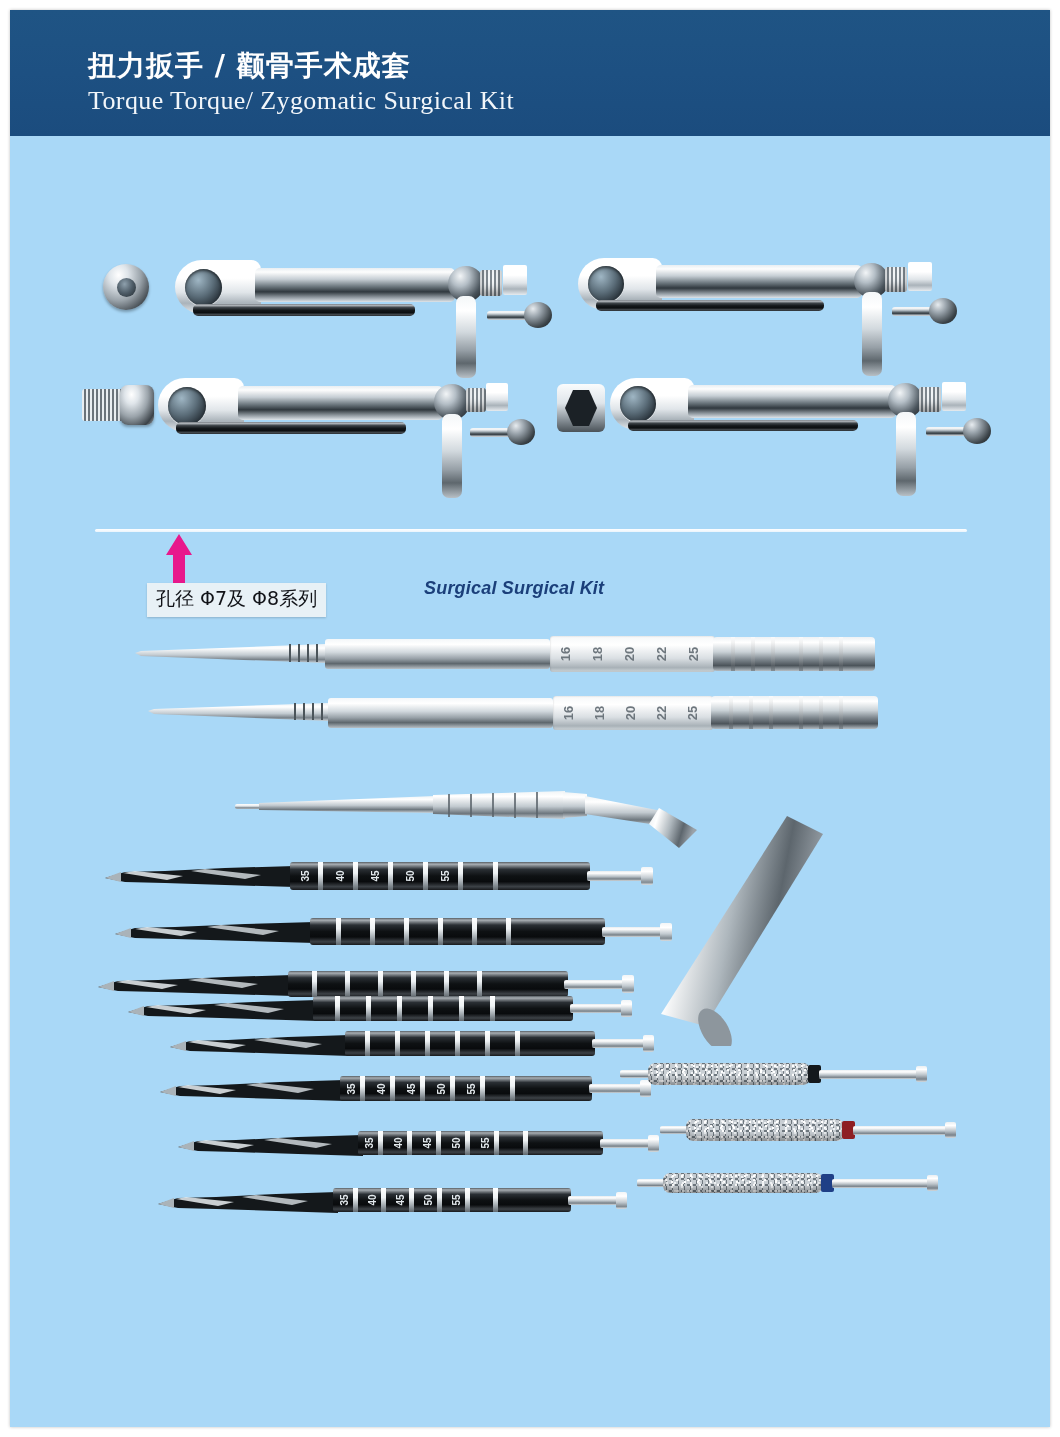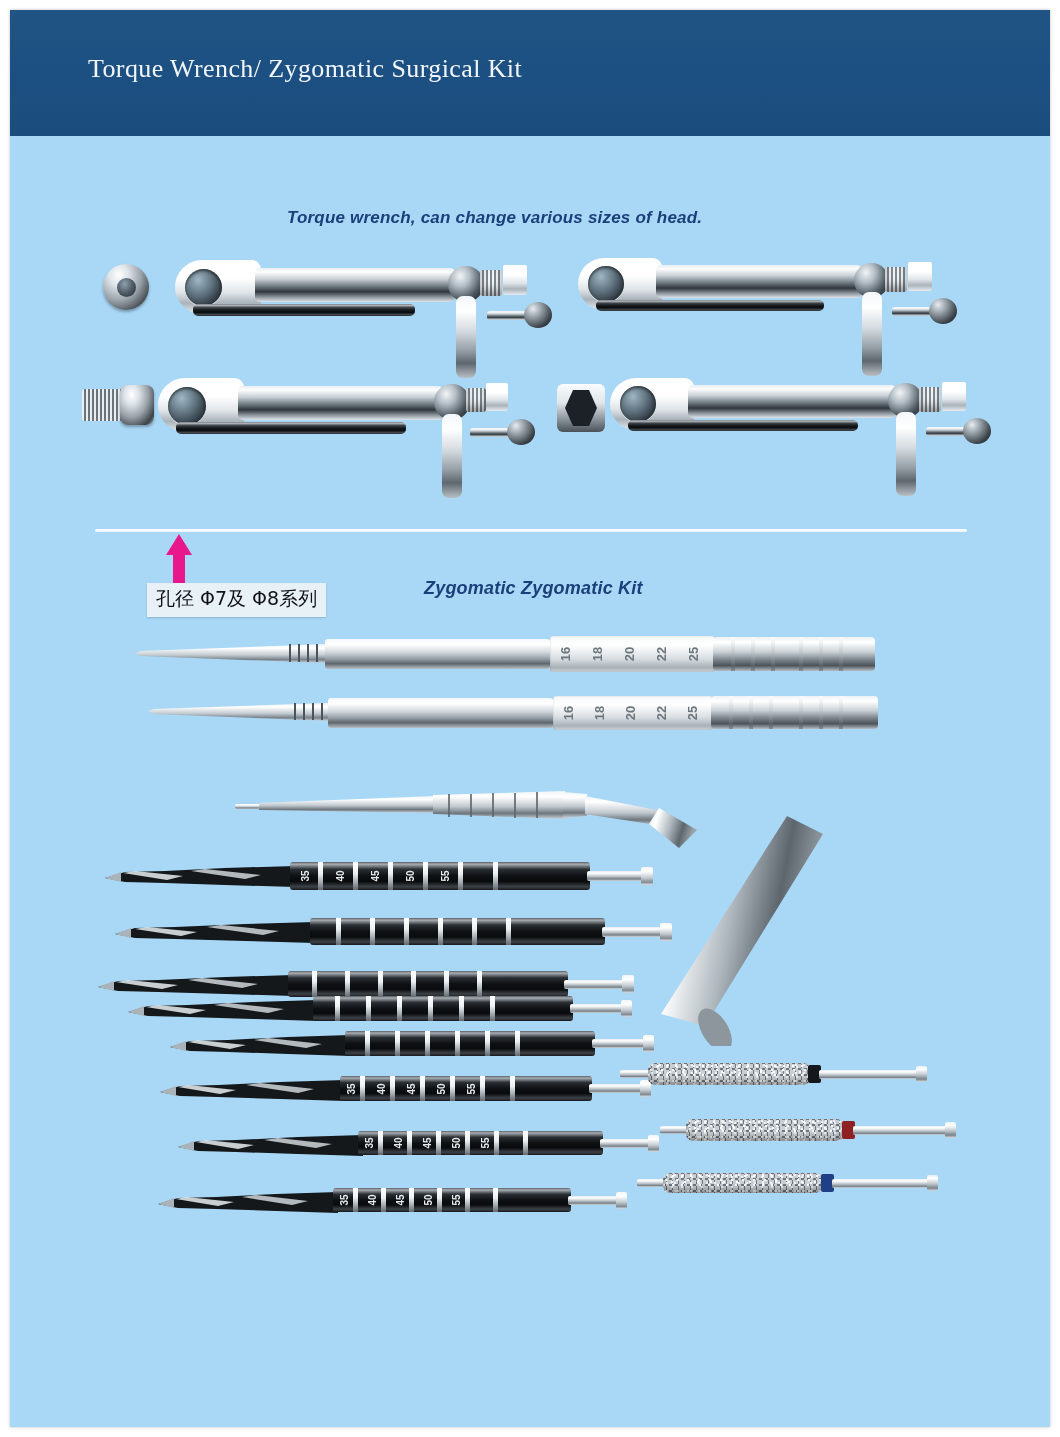--- a/index.html
+++ b/index.html
@@ -237,27 +237,27 @@
   }
 </style>
 </head>
 <body>
 
 <div class="page">
   <div class="frame">
 
     <div class="header">
       <div class="header-inner">
-        <div class="title-en">Torque Wrench/ Zygomatic Surgical Kit</div>
+        <div class="title-cn">扭力扳手 / 颧骨手术成套</div>
+        <div class="title-en">Torque Torque/ Zygomatic Surgical Kit</div>
       </div>
     </div>
 
     <div class="body-area">
 
-      <div class="section-caption" id="cap1">Torque wrench, can change various sizes of head.</div>
 
       <div class="wrench" style="left:93px;top:128px;width:46px;height:46px;">
         <div class="w-collar" style="left:0;top:0;width:46px;height:46px;"></div>
         <div class="w-collar-hole" style="left:14px;top:14px;width:19px;height:19px;"></div>
       </div>
 
       <div class="wrench" style="left:165px;top:120px;width:375px;height:100px;">
 
         <div class="w-ring-head white-metal" style="left:0;top:4px;width:86px;height:54px;"></div>
         <div class="w-hole" style="left:10px;top:13px;width:37px;height:37px;"></div>
@@ -326,21 +326,21 @@
         <div class="w-levball" style="left:353px;top:44px;width:28px;height:26px;"></div>
       </div>
 
       <svg class="callout-arrow" viewBox="0 0 28 52">
         <polygon points="14,0 27,21 20,21 20,52 8,52 8,21 1,21" fill="#e8188c"></polygon>
       </svg>
       <div class="callout-box">孔径 Φ7及 Φ8系列</div>
 
       <div class="divider"></div>
 
-      <div class="section-caption" id="cap2">Zygomatic Zygomatic Kit</div>
+      <div class="section-caption" id="cap2">Surgical Surgical Kit</div>
 
       <div class="gauge" style="left:125px;top:500px;width:740px;height:36px;">
         <svg class="g-tip" style="left:0;top:6px;width:190px;height:24px;" viewBox="0 0 190 24">
           <defs>
               <linearGradient id="gt1" x1="0" y1="0" x2="0" y2="1">
             <stop offset="0%" stop-color="#eef2f5"></stop>
                 <stop offset="22%" stop-color="#ffffff"></stop>
             <stop offset="58%" stop-color="#c3cbd1"></stop>
                 <stop offset="82%" stop-color="#79828a"></stop>
             <stop offset="100%" stop-color="#ccd3d8"></stop>

